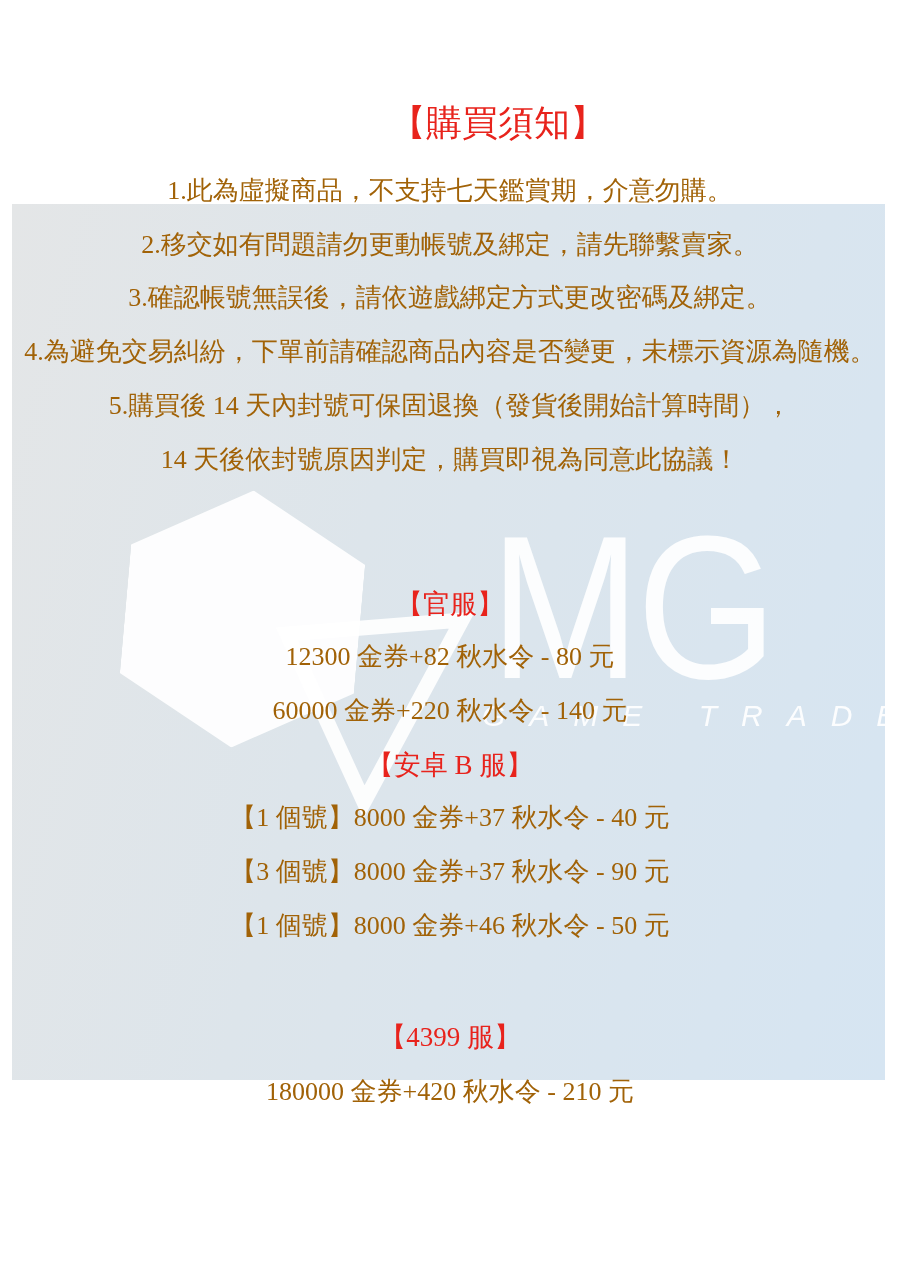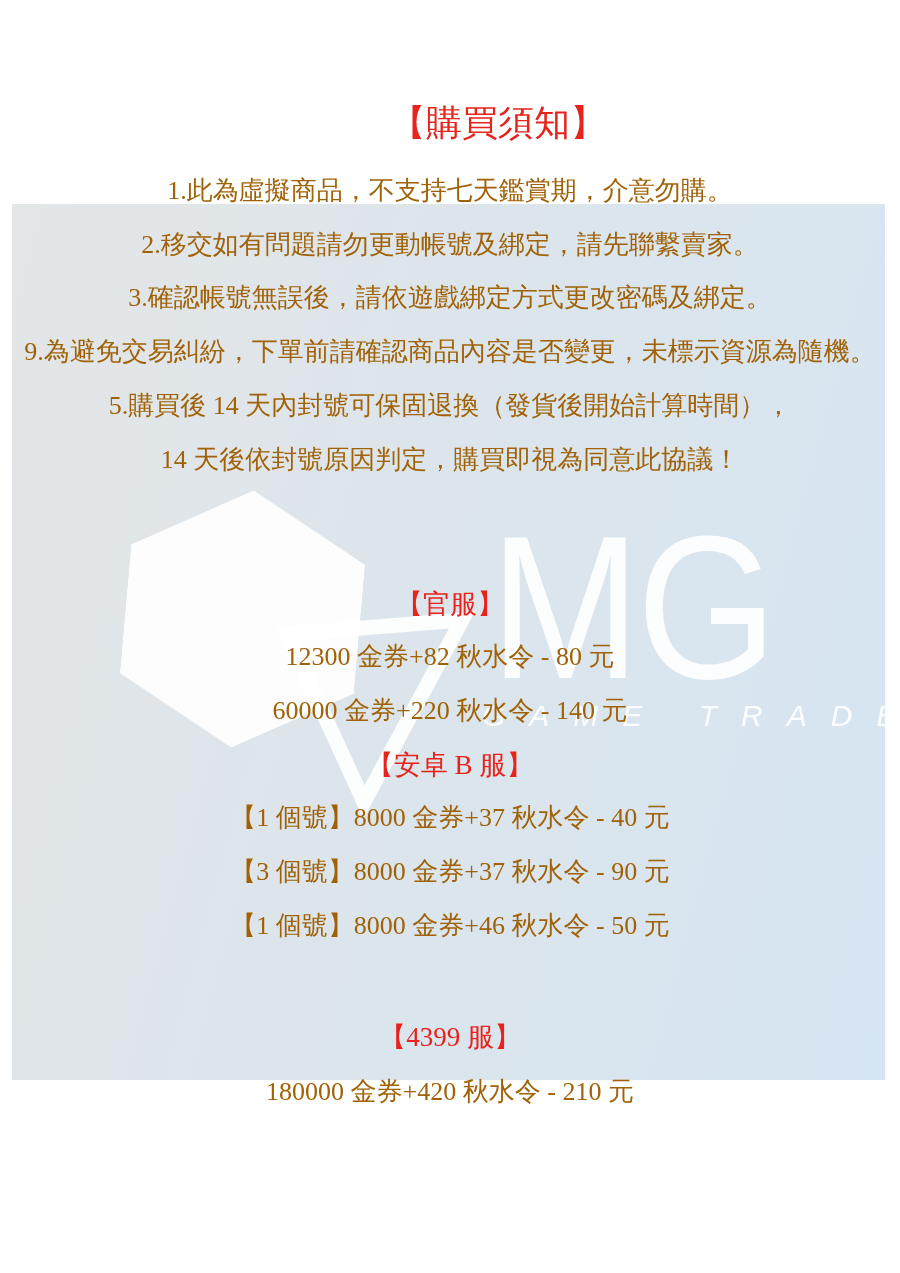--- a/index.html
+++ b/index.html
@@ -99,21 +99,21 @@
     </svg>
     <div class="wm-initials">MG</div>
     <div class="wm-subtext">GAME TRADE</div>
   </div>
 
   <div class="line big red" style="top:96px">【購買須知】</div>
 
   <div class="line" style="top:172px">1.此為虛擬商品，不支持七天鑑賞期，介意勿購。</div>
   <div class="line" style="top:226px">2.移交如有問題請勿更動帳號及綁定，請先聯繫賣家。</div>
   <div class="line" style="top:279px">3.確認帳號無誤後，請依遊戲綁定方式更改密碼及綁定。</div>
-  <div class="line" style="top:333px">9.為避免交易糾紛，下單前請確認商品內容是否變更，未標示資源為隨機。</div>
+  <div class="line" style="top:333px">4.為避免交易糾紛，下單前請確認商品內容是否變更，未標示資源為隨機。</div>
   <div class="line" style="top:387px">5.購買後 14 天內封號可保固退換（發貨後開始計算時間），</div>
   <div class="line" style="top:441px">14 天後依封號原因判定，購買即視為同意此協議！</div>
 
 
   <div class="line red sub-label" style="top:585px">【官服】</div>
   <div class="line" style="top:638px">12300 金券+82 秋水令 - 80 元</div>
   <div class="line" style="top:692px">60000 金券+220 秋水令 - 140 元</div>
 
   <div class="line red sub-label" style="top:746px">【安卓 B 服】</div>
   <div class="line" style="top:799px">【1 個號】8000 金券+37 秋水令 - 40 元</div>

